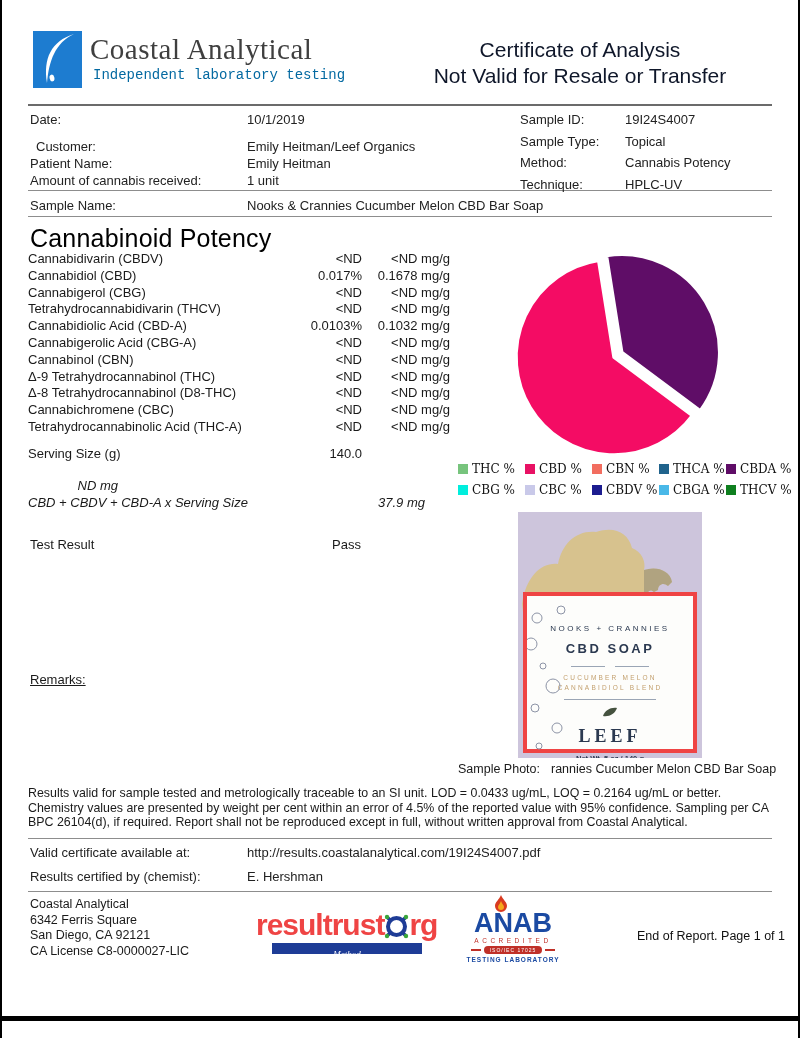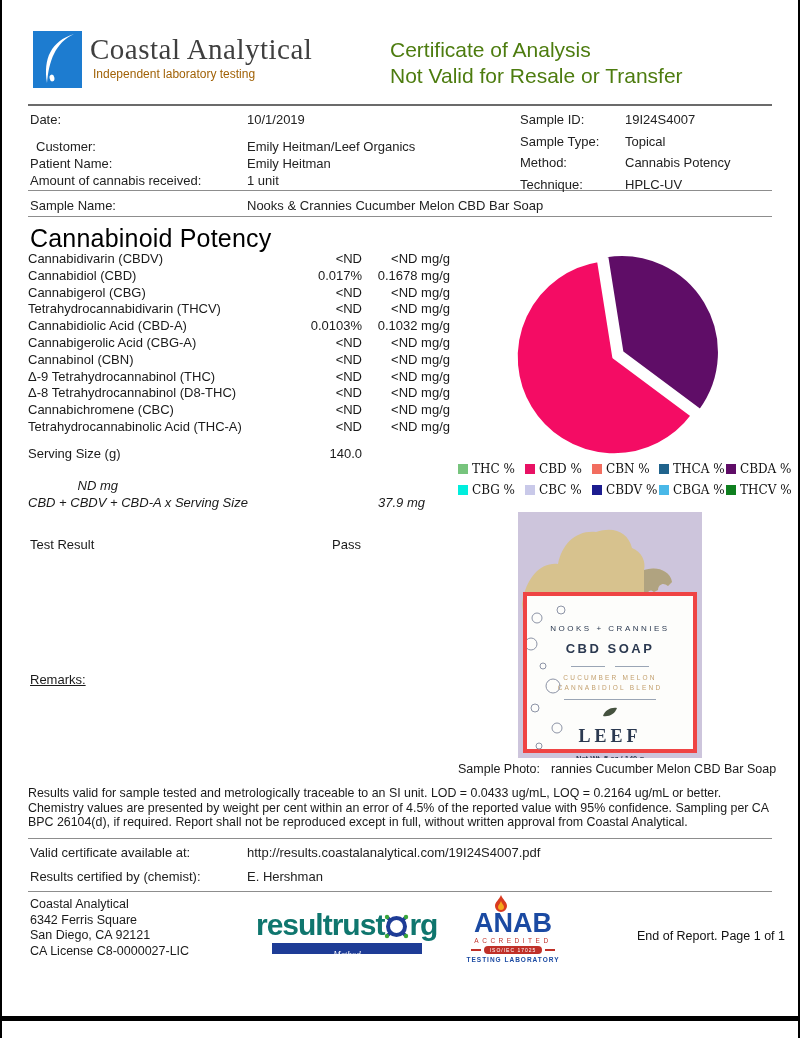--- a/index.html
+++ b/index.html
@@ -4,22 +4,22 @@
 <style>
   html,body{margin:0;padding:0;background:#fff;}
   .page{position:relative;width:800px;height:1038px;background:#fff;overflow:hidden;
         font-family:"Liberation Sans",sans-serif;color:#1a1a1a;}
   .edge-left,.edge-right{position:absolute;top:0;bottom:0;width:2px;background:#000;}
   .edge-left{left:0}.edge-right{right:0}
   .bottom-bar{position:absolute;left:0;right:0;top:1016px;height:5px;background:#000;}
   .abs{position:absolute;}
   
   .brand-name{font-family:"Liberation Serif",serif;font-size:29px;color:#3f3f3f;letter-spacing:.5px;}
-  .brand-tag{font-family:Liberation Sans, sans-serif;font-size:12px;color:#a16207;}
-  .doc-title{font-size:21px;color:#4d7c0f;text-align:left;line-height:26px;}
+  .brand-tag{font-family:Liberation Mono, monospace;font-size:14px;color:#0369a1;}
+  .doc-title{font-size:21px;color:#0f172a;text-align:center;line-height:26px;}
   .rule{position:absolute;left:28px;width:744px;background:#6b6b6b;height:2px;}
   .rule.thin{height:1px;background:#8d8d8d;}
   
   .mlabel{font-size:13px;color:#222;}
   .mvalue{font-size:13px;color:#222;}
   
   .section-title{font-size:25px;color:#000;letter-spacing:.2px;}
   .prow{display:flex;line-height:16.8px;font-size:13px;}
   .pname{flex:1;}
   .ppct{width:92px;text-align:right;}
@@ -40,21 +40,21 @@
   .lab2{font-size:13px;font-weight:bold;letter-spacing:2.5px;margin-top:8px;}
   .div1{display:flex;justify-content:center;gap:10px;margin-top:10px;}
   .div1 span{display:block;width:34px;height:1px;background:#9aa5b5;}
   .gold{font-size:6.5px;letter-spacing:2.2px;color:#c3a06e;margin-top:7px;}
   .div2{width:92px;height:1px;background:#9aa5b5;margin:8px auto 0;}
   .leef{font-family:"Liberation Serif",serif;font-size:18px;font-weight:bold;letter-spacing:4px;margin-top:4px;}
   .netwt{font-size:7.5px;font-weight:bold;margin-top:7px;}
   
   .fineprint{font-size:12.4px;line-height:14.6px;color:#1a1a1a;}
   .addr{font-size:12.5px;line-height:15.5px;}
-  .rt-text{font-size:30px;font-weight:800;color:#0f766e;letter-spacing:-1px;display:flex;align-items:center;}
+  .rt-text{font-size:30px;font-weight:800;color:#ef4444;letter-spacing:-1px;display:flex;align-items:center;}
   .rt-bar{width:150px;height:11px;background:#1e3c96;margin:1px 0 0 16px;text-align:center;}
   .rt-bar span{font-family:"Liberation Serif",serif;font-style:italic;font-size:9px;color:#fff;line-height:11px;}
   .anab{width:110px;text-align:center;}
   .anab-name{font-size:27px;font-weight:900;color:#1b4aa2;line-height:24px;letter-spacing:0;}
   .anab-acc{font-size:6.5px;letter-spacing:3.5px;color:#c03028;margin-top:2px;}
   .anab-banner-row{display:flex;align-items:center;justify-content:center;gap:3px;margin-top:2px;}
   .anab-dash{width:10px;height:2px;background:#c03028;}
   .anab-pill{background:#c03028;color:#fff;font-size:5px;letter-spacing:1px;border-radius:4px;
              padding:1px 6px;line-height:6px;}
   .anab-sub{font-size:6.5px;font-weight:bold;color:#1b4aa2;letter-spacing:1px;margin-top:2px;}

